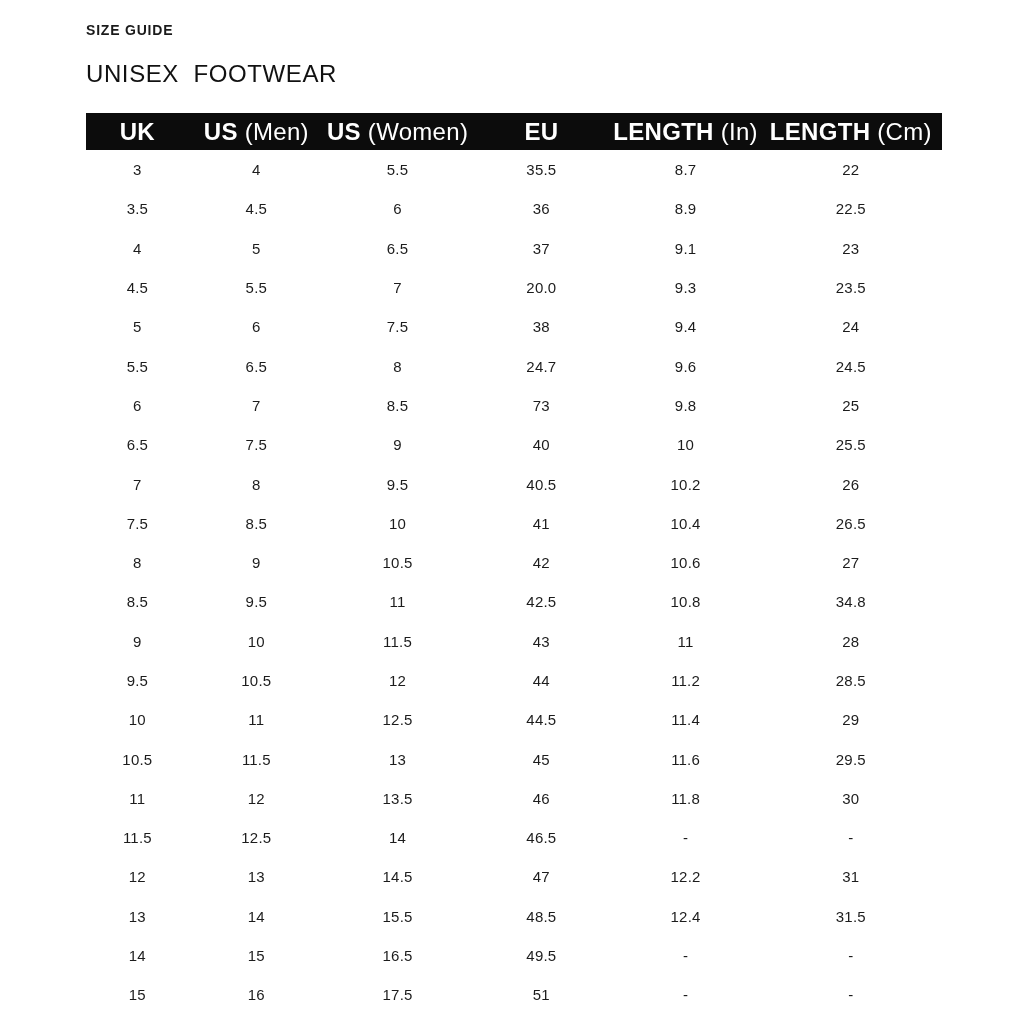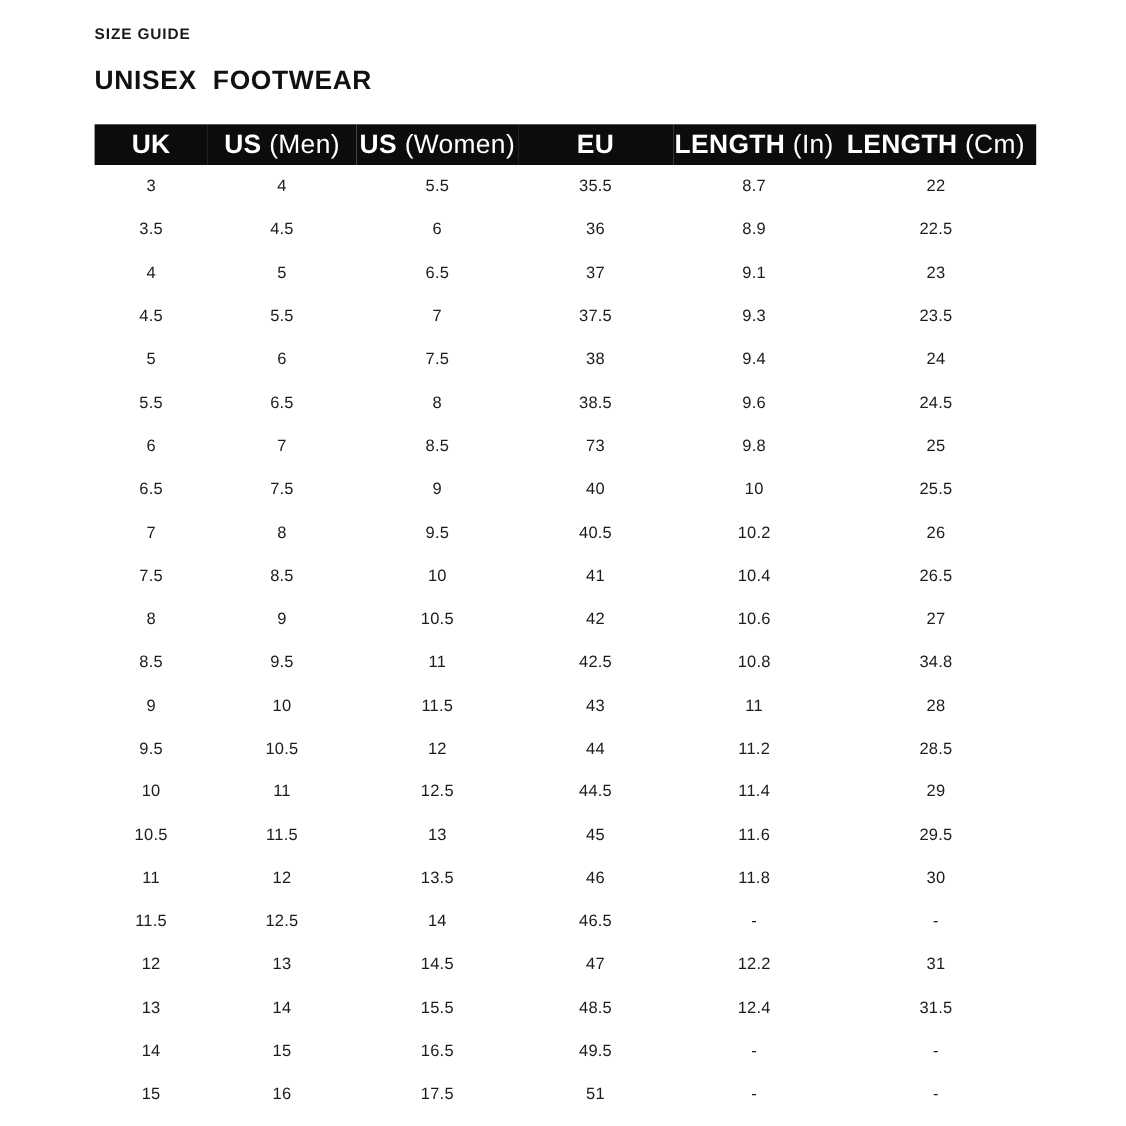--- a/index.html
+++ b/index.html
@@ -16,21 +16,21 @@
   }
   .eyebrow {
     font-size: 14px;
     font-weight: 700;
     letter-spacing: 0.8px;
     color: #1a1a1a;
   }
   .title {
     margin-top: 22px;
     font-size: 24px;
-    font-weight: 700;
+    font-weight: 400;
     letter-spacing: 0.6px;
     color: #111111;
     white-space: pre; 
   }
   table.size-table {
     margin-top: 25px;
     width: 856px;
     border-collapse: collapse;
     table-layout: fixed;
   }
@@ -112,37 +112,37 @@
           <td>5</td>
           <td>6.5</td>
           <td>37</td>
           <td>9.1</td>
           <td>23</td>
         </tr>
         <tr>
           <td>4.5</td>
           <td>5.5</td>
           <td>7</td>
-          <td>37.5</td>
+          <td>20.0</td>
           <td>9.3</td>
           <td>23.5</td>
         </tr>
         <tr>
           <td>5</td>
           <td>6</td>
           <td>7.5</td>
           <td>38</td>
           <td>9.4</td>
           <td>24</td>
         </tr>
         <tr>
           <td>5.5</td>
           <td>6.5</td>
           <td>8</td>
-          <td>38.5</td>
+          <td>24.7</td>
           <td>9.6</td>
           <td>24.5</td>
         </tr>
         <tr>
           <td>6</td>
           <td>7</td>
           <td>8.5</td>
           <td>73</td>
           <td>9.8</td>
           <td>25</td>

